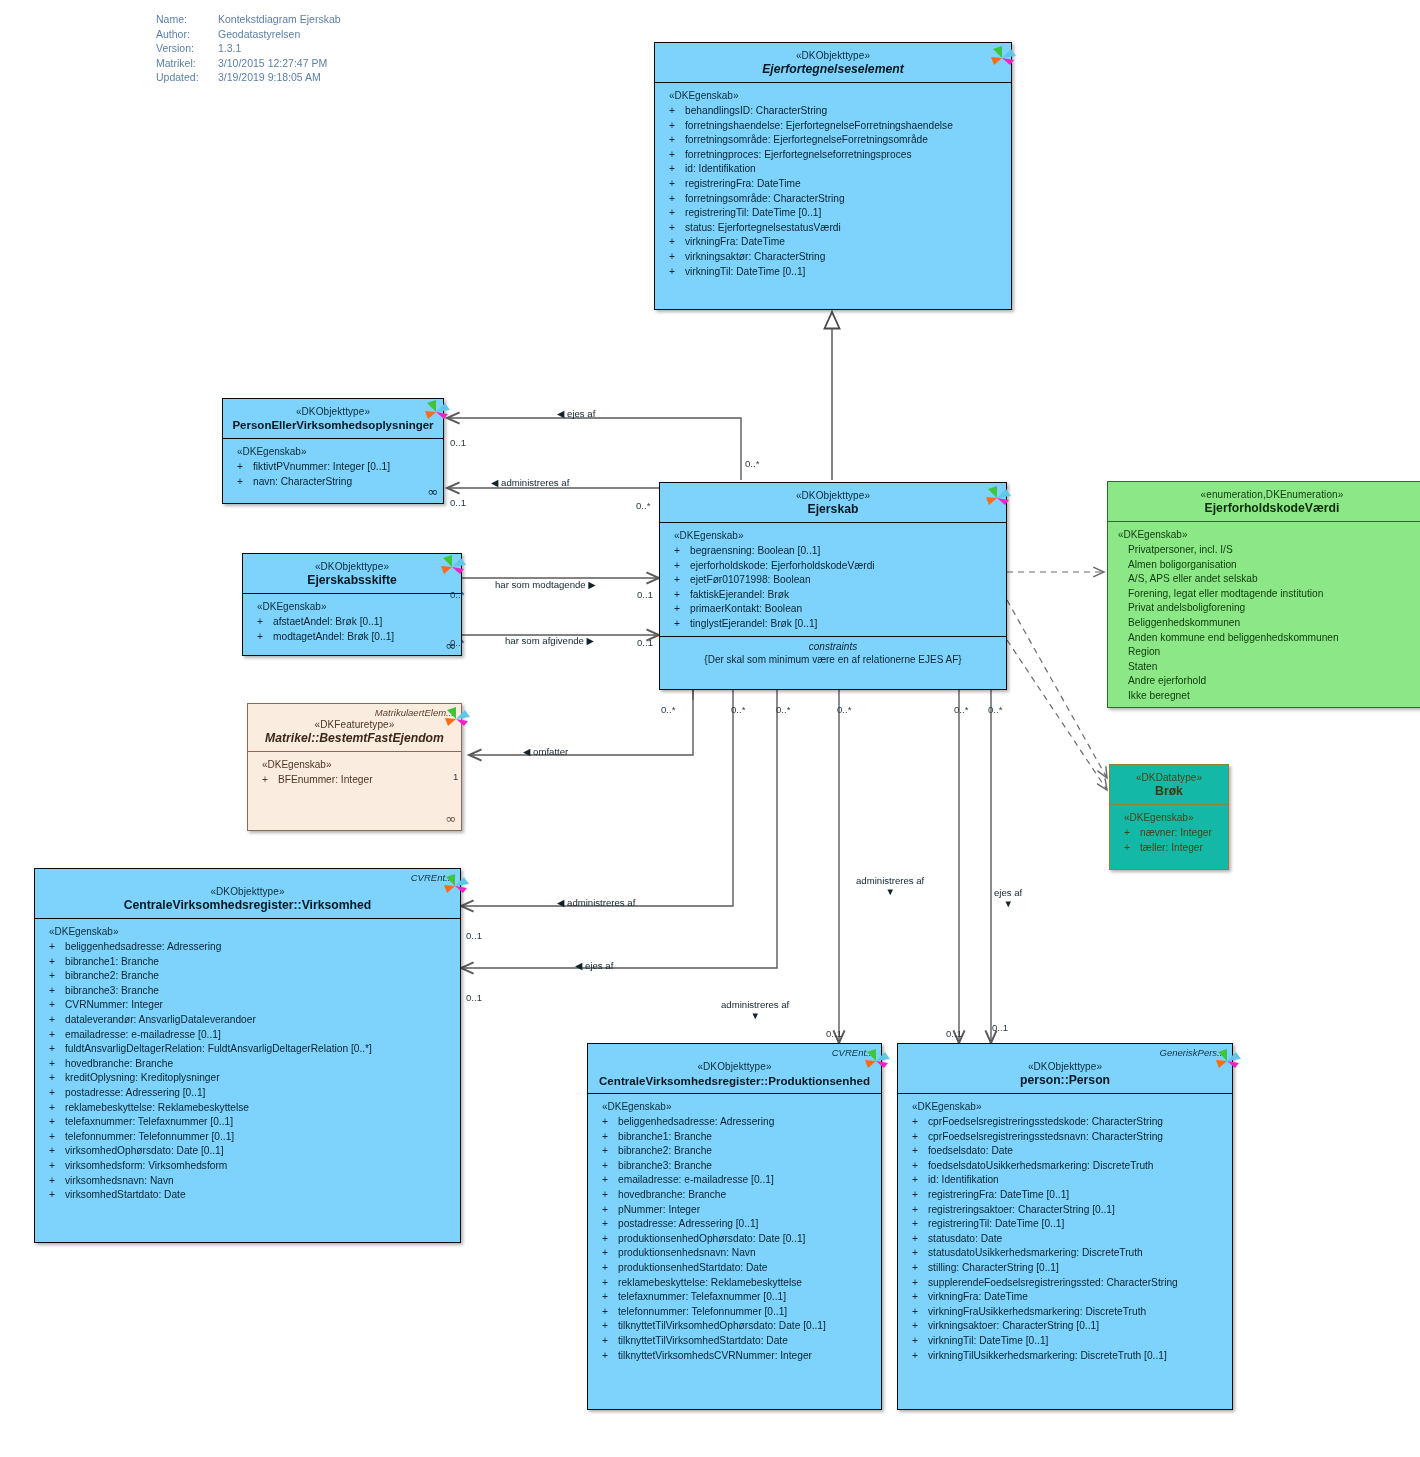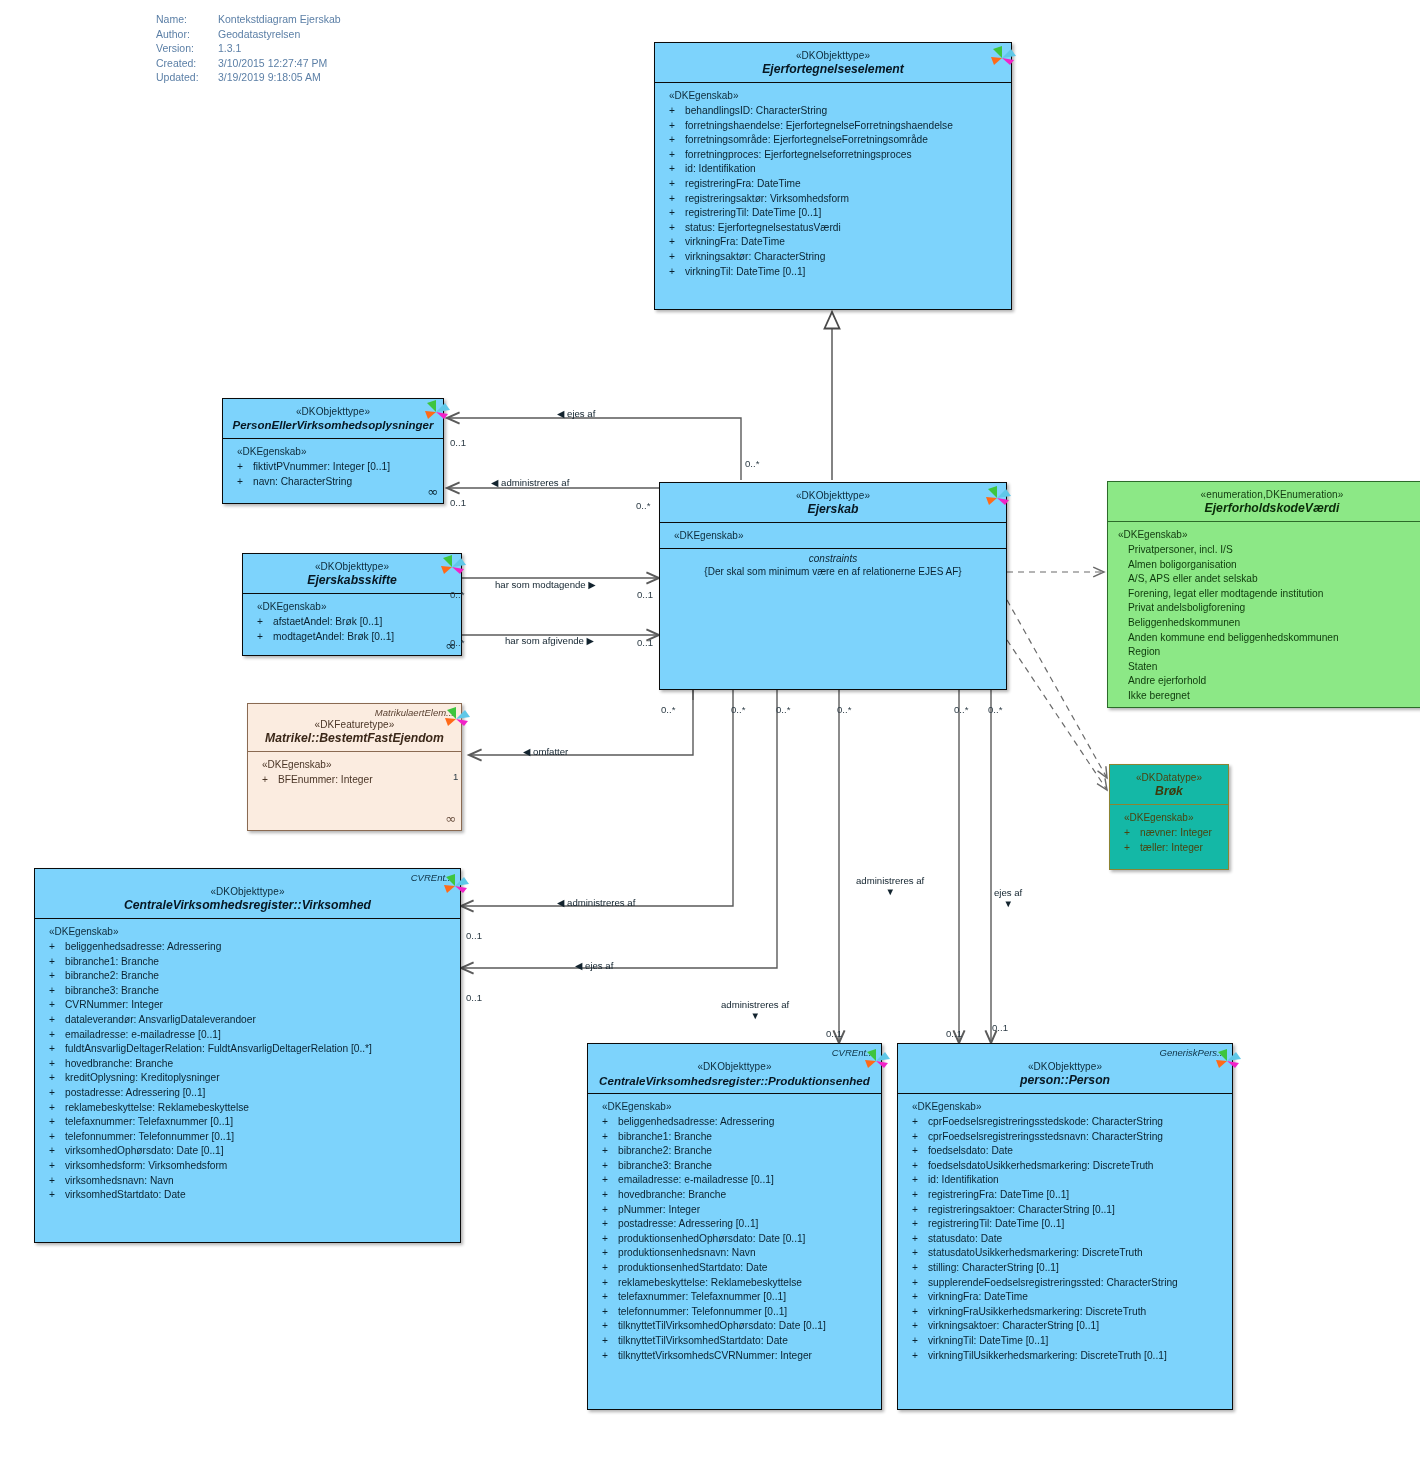--- a/index.html
+++ b/index.html
@@ -26,21 +26,21 @@
   .hdr{position:relative;text-align:center;padding:6px 6px 5px 6px;
        border-bottom:1.6px solid #0b0b0b;}
   .uml.green>.hdr{border-bottom-color:#2c6b2a;}
   .uml.yellow>.hdr{border-bottom-color:#8c8433;}
   .uml.beige>.hdr{border-bottom-color:#8a6a52;}
 
   .stereo{font-size:10px;color:#0d2b3a;line-height:13px;letter-spacing:.1px;}
   .uml.green .stereo{color:#123a10;}
   .uml.yellow .stereo{color:#4a4410;}
   .uml.beige .stereo{color:#4a3526;}
-  .cname{font-size:12.2px;font-weight:bold;color:#071722;line-height:15px;font-style:italic;}
+  .cname{font-size:12.2px;font-weight:bold;color:#071722;line-height:15px;}
   .cname.ital{font-style:italic;}
   .uml.green .cname{color:#0a2b08;}
   .uml.yellow .cname{color:#3e3a0c;}
   .uml.beige .cname{color:#3a2718;font-style:italic;}
 
   .pkgtag{position:absolute;right:7px;top:3px;font-size:9.5px;color:#0d3246;
           font-style:italic;white-space:nowrap;}
   .uml.beige .pkgtag{color:#5a4131;}
 
   .body{padding:7px 6px 8px 8px;}
@@ -84,21 +84,21 @@
       </div>
     <div class="row">
         <span class="k">Author:</span>
         <span class="v">Geodatastyrelsen</span>
       </div>
     <div class="row">
         <span class="k">Version:</span>
         <span class="v">1.3.1</span>
       </div>
     <div class="row">
-        <span class="k">Created:</span>
+        <span class="k">Matrikel:</span>
         <span class="v">3/10/2015 12:27:47 PM</span>
       </div>
     <div class="row">
         <span class="k">Updated:</span>
         <span class="v">3/19/2019 9:18:05 AM</span>
       </div>
   </div>
 
   <svg id="wires">
     <defs>
@@ -156,21 +156,21 @@
     </div>
     <div class="body">
       <div class="grp">«DKEgenskab»</div>
       <ul class="attrs">
         <li class="pub">behandlingsID: CharacterString</li>
         <li class="pub">forretningshaendelse: EjerfortegnelseForretningshaendelse</li>
         <li class="pub">forretningsområde: EjerfortegnelseForretningsområde</li>
         <li class="pub">forretningproces: Ejerfortegnelseforretningsproces</li>
         <li class="pub">id: Identifikation</li>
         <li class="pub">registreringFra: DateTime</li>
-        <li class="pub">registreringsaktør: Virksomhedsform</li>
+        <li class="pub">forretningsområde: CharacterString</li>
         <li class="pub">registreringTil: DateTime [0..1]</li>
         <li class="pub">status: EjerfortegnelsestatusVærdi</li>
         <li class="pub">virkningFra: DateTime</li>
         <li class="pub">virkningsaktør: CharacterString</li>
         <li class="pub">virkningTil: DateTime [0..1]</li>
       </ul>
     </div>
   </div>
 
   <div class="uml blue" style="left:630px;top:482px;width:348px;height:208px;">
@@ -179,20 +179,28 @@
         <path d="M17 15 L8 6 L17 3 Z" fill="#3ec53e"></path>
           <path d="M17 15 L26 6 L31 13 Z" fill="#5fc8e8"></path>
         <path d="M17 15 L9 22 L6 14 Z" fill="#ff6a18"></path>
           <path d="M17 15 L25 22 L29 17 Z" fill="#f222c8"></path>
       </svg>
       <div class="stereo">«DKObjekttype»</div>
       <div class="cname">Ejerskab</div>
     </div>
     <div class="body" style="padding-bottom:4px;">
       <div class="grp">«DKEgenskab»</div>
+      <ul class="attrs">
+        <li class="pub">begraensning: Boolean [0..1]</li>
+        <li class="pub">ejerforholdskode: EjerforholdskodeVærdi</li>
+        <li class="pub">ejetFør01071998: Boolean</li>
+        <li class="pub">faktiskEjerandel: Brøk</li>
+        <li class="pub">primaerKontakt: Boolean</li>
+        <li class="pub">tinglystEjerandel: Brøk [0..1]</li>
+      </ul>
     </div>
     <div class="constraints">
       <div class="ct">constraints</div>
       <div class="cv">{Der skal som minimum være en af relationerne EJES AF}</div>
     </div>
   </div>
 
   <div class="uml blue" style="left:193px;top:398px;width:222px;height:106px;">
     <div class="hdr">
       <svg class="mill" style="right:-10px;top:-2px;" viewBox="0 0 34 30">

